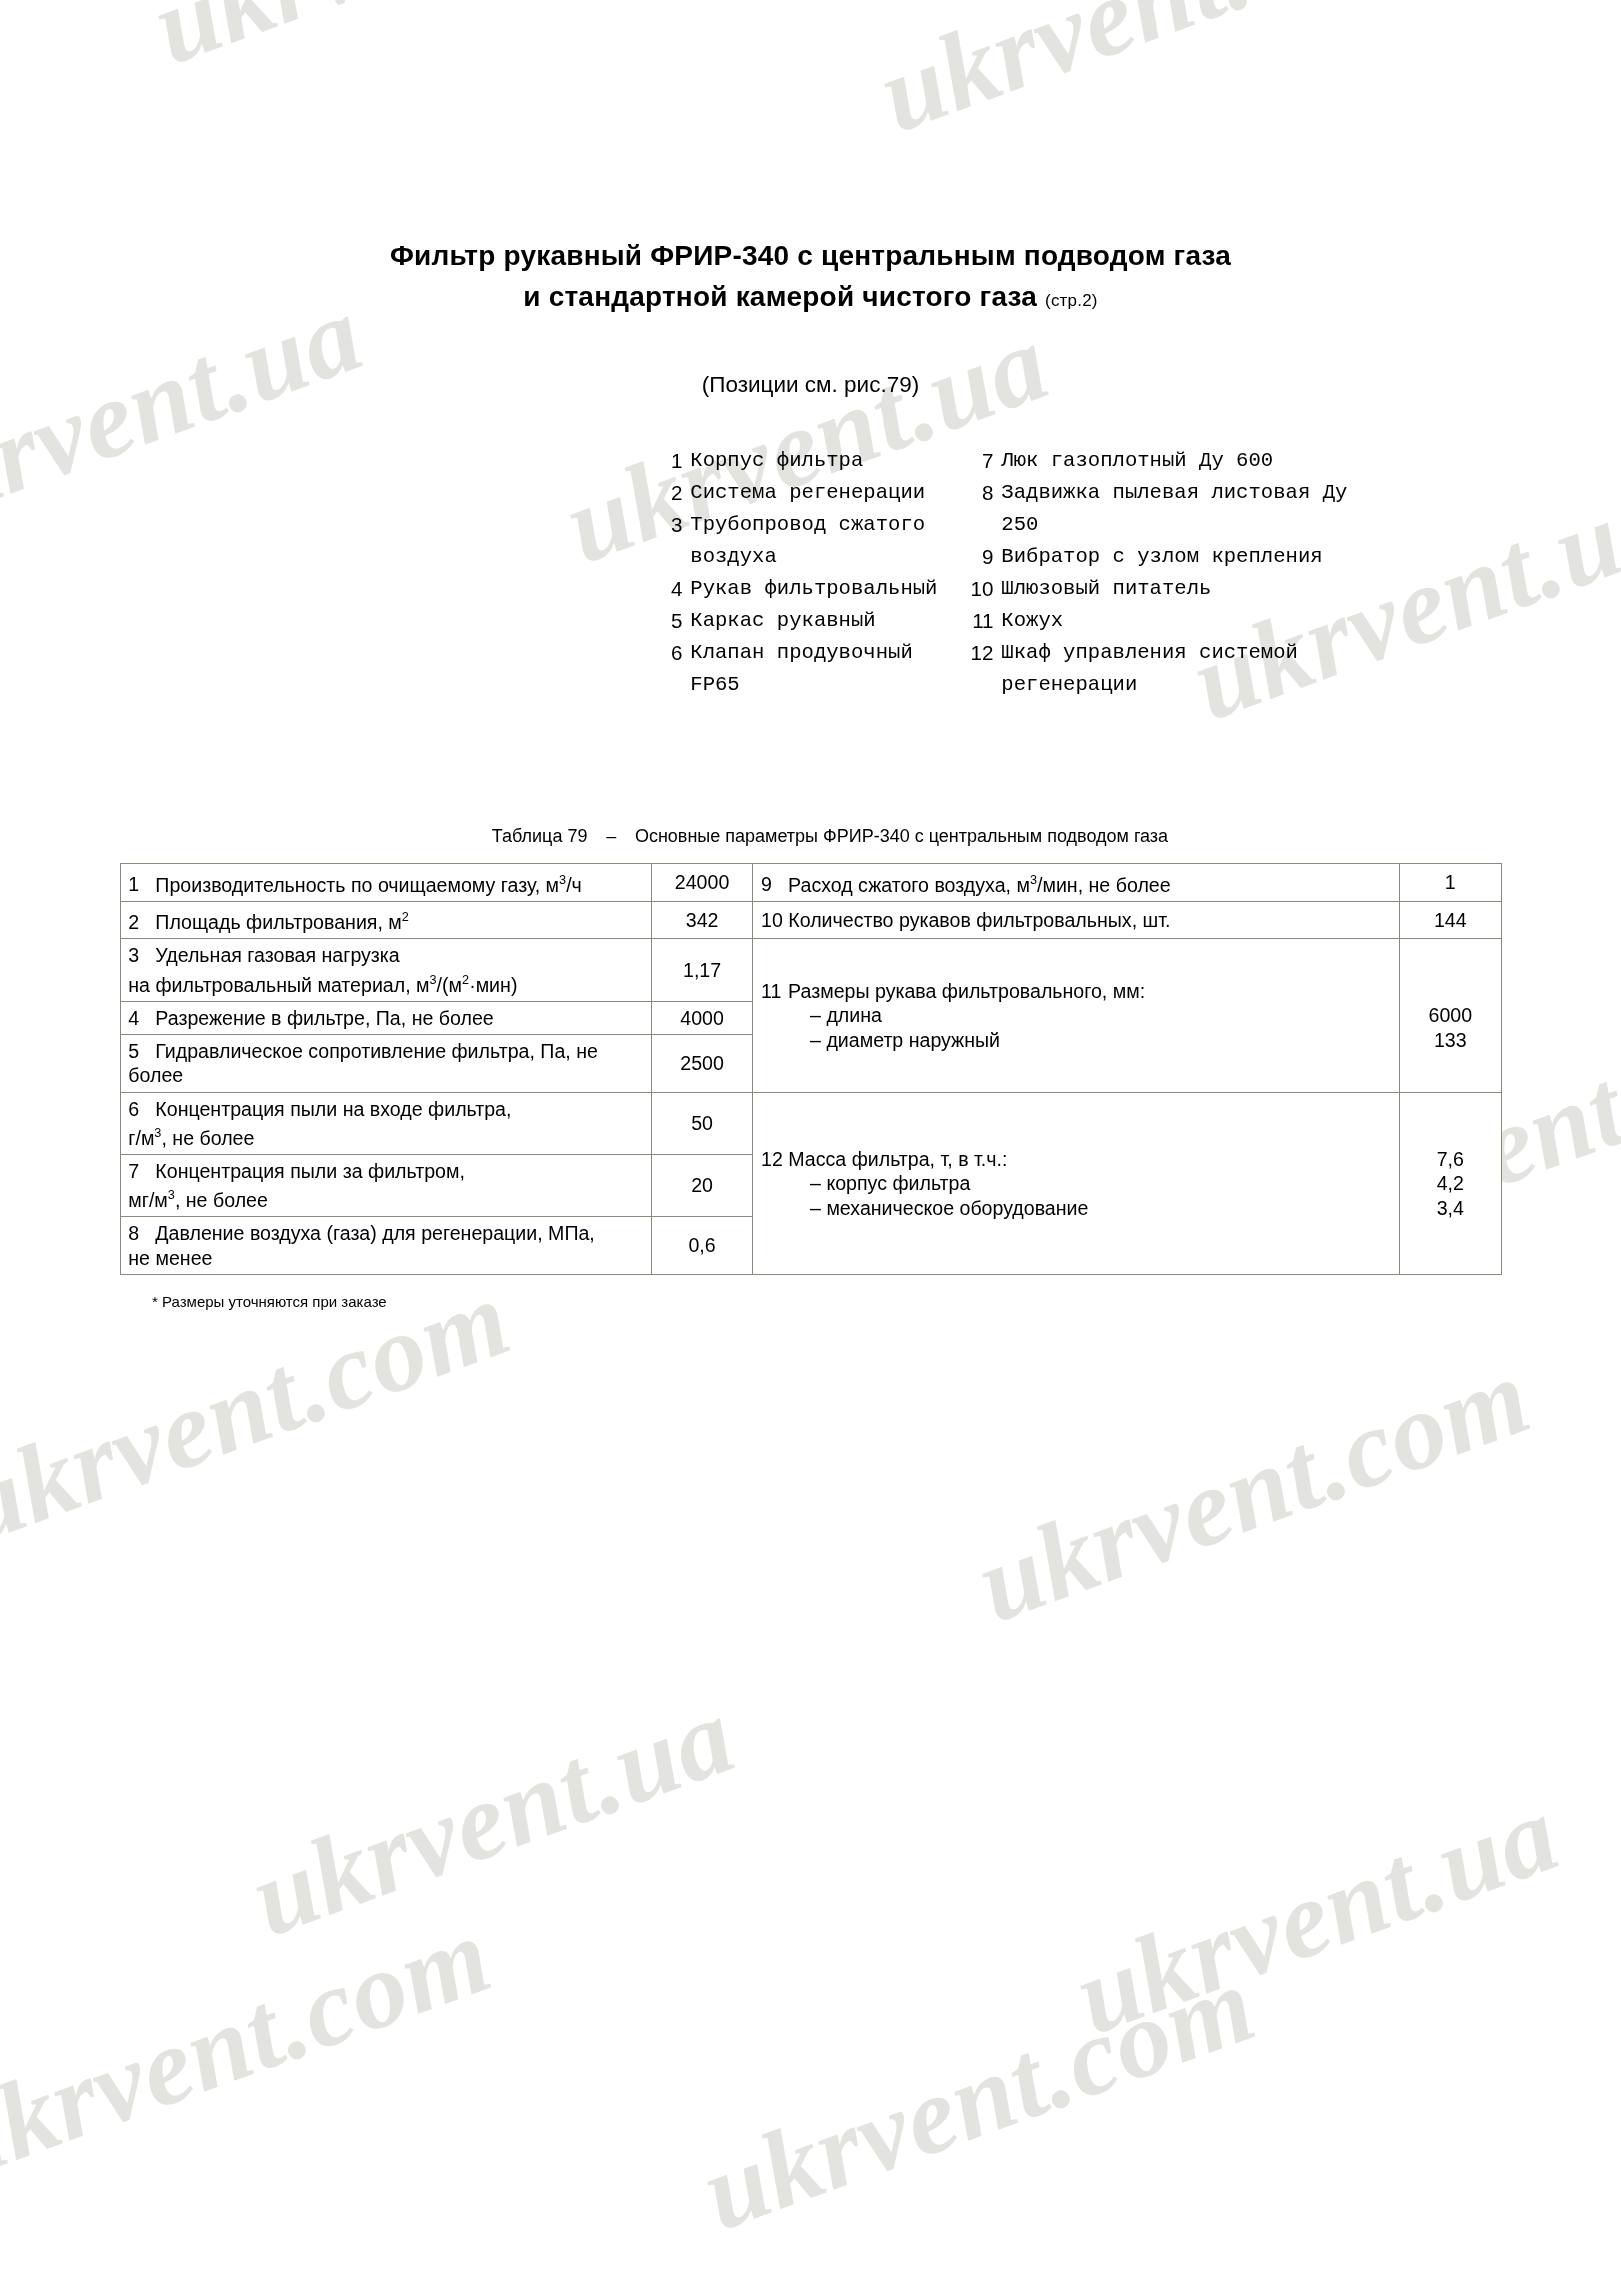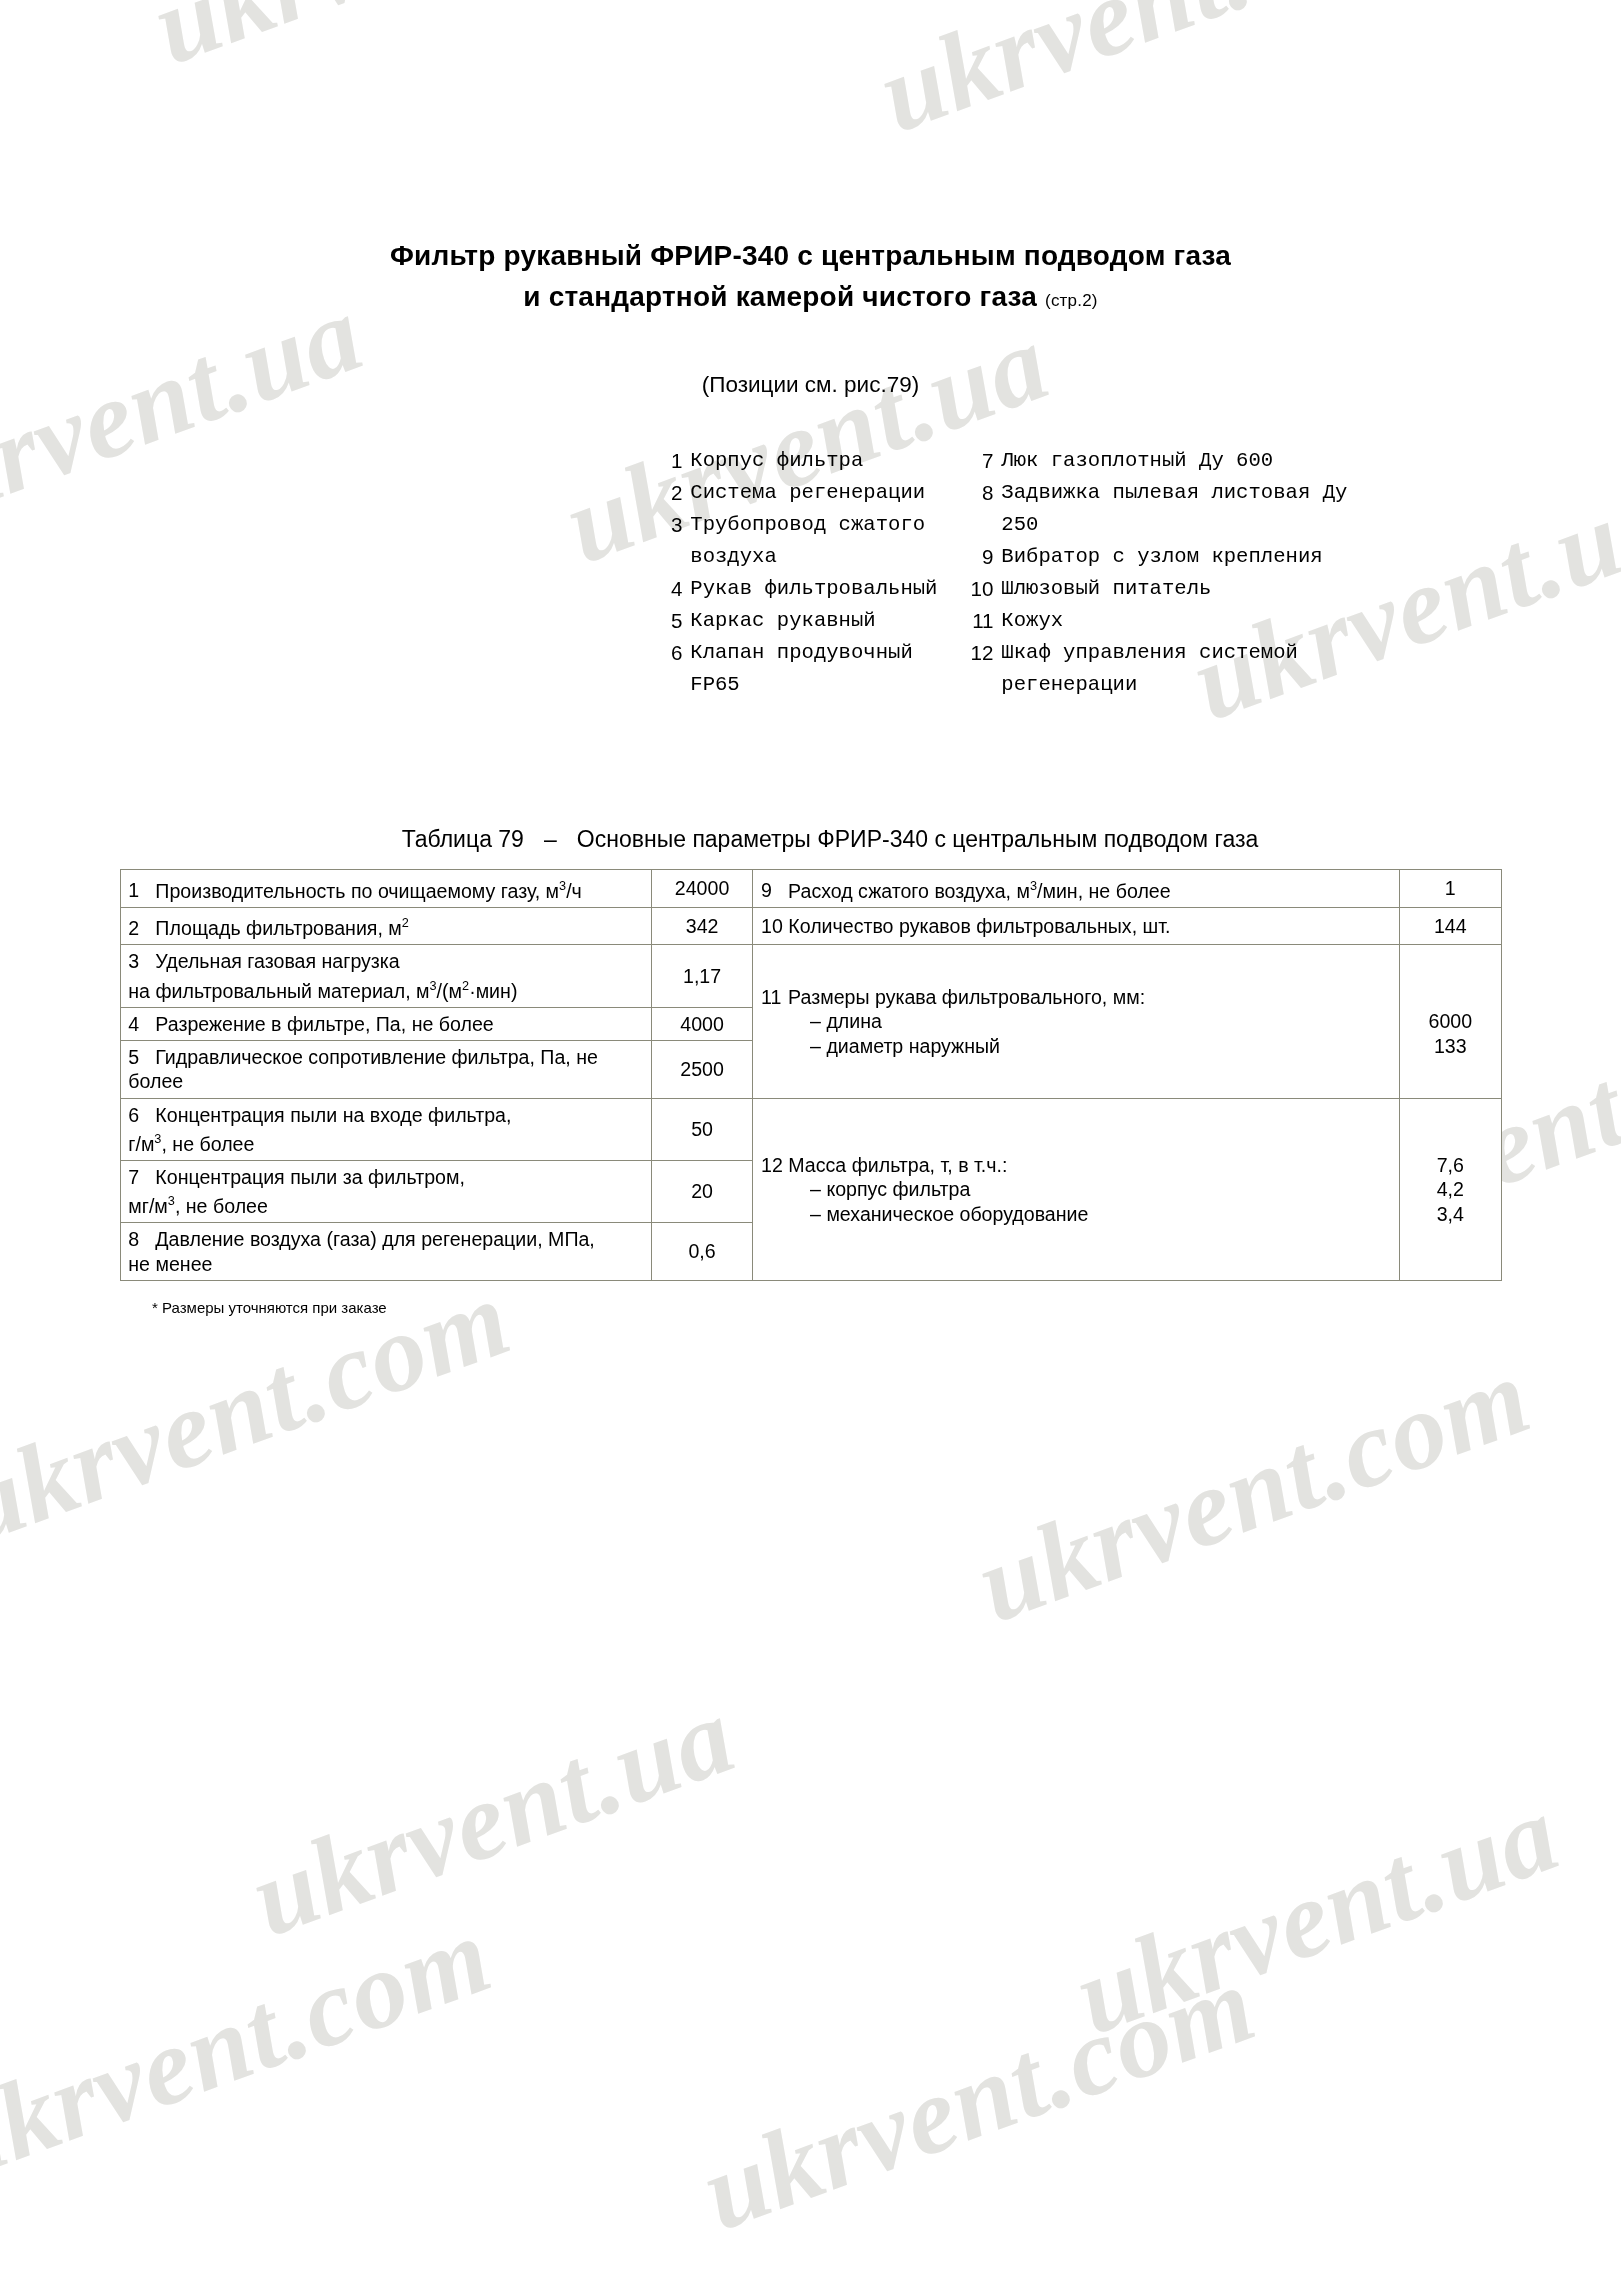--- a/index.html
+++ b/index.html
@@ -93,21 +93,21 @@
     text-align: right;
     flex: 0 0 auto;
     padding-right: 7.8px;
   }
   .legend-label { flex: 1 1 auto; font-family: Liberation Mono, monospace; }
 
   
   .table-caption {
     margin-top: 125px;
     text-align: center;
-    font-size: 23px;
+    font-size: 18px;
     padding-left: 39px;
   }
   .table-caption .dash { padding: 0 13.7px; }
 
   
   .tbl-wrap {
     margin: 15.7px auto 0 auto;
     width: 1382px;
   }
   table.params {

